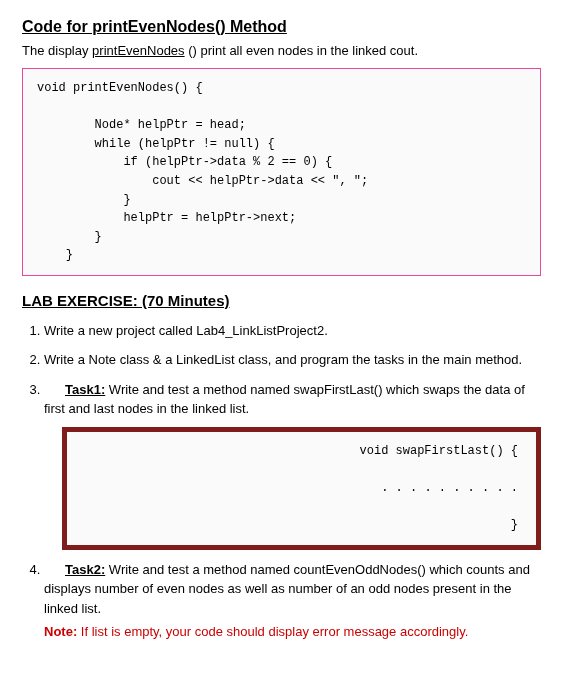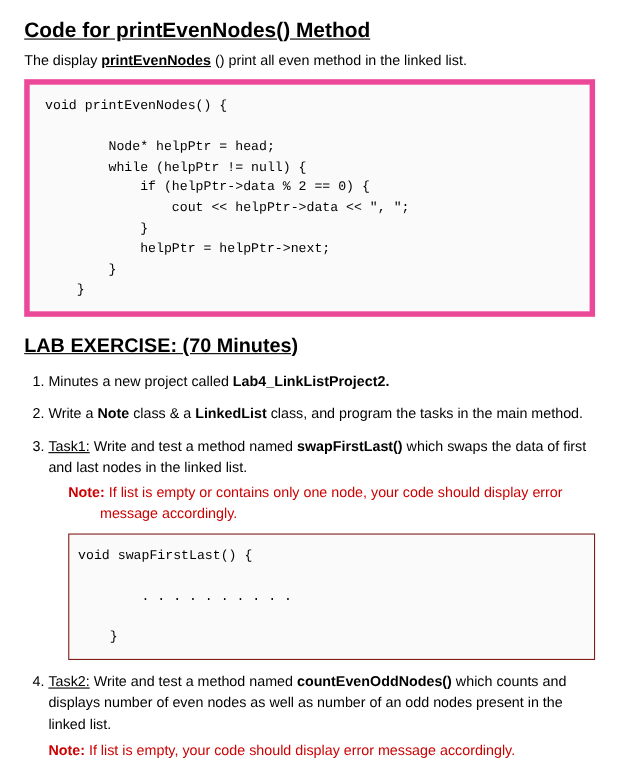--- a/index.html
+++ b/index.html
@@ -8,109 +8,107 @@
       font-size: 13px;
       background: #fff;
       color: #000;
       padding: 18px 22px;
       width: 563px;
       min-height: 700px;
     }
     .section-title {
       font-weight: bold;
       text-decoration: underline;
-      font-size: 19px;
+      font-size: 16px;
       margin-bottom: 7px;
     }
     .intro-text {
       font-size: 13px;
       margin-bottom: 10px;
     }
     .code-block {
-      border: 5px solid #ec4899;
+      border: 1px solid #ec4899;
       background: #fafafa;
       font-family: 'Courier New', Courier, monospace;
       font-size: 12px;
       padding: 10px 14px;
       margin-bottom: 14px;
       white-space: pre;
       line-height: 1.55;
     }
     .lab-title {
       font-weight: bold;
       text-decoration: underline;
-      font-size: 18px;
+      font-size: 15px;
       margin: 16px 0 12px 0;
     }
     ol {
       padding-left: 22px;
       margin-bottom: 0;
     }
     ol li {
       margin-bottom: 10px;
       font-size: 13px;
       line-height: 1.5;
     }
-    .bold { font-weight: bold; }
+    .bold { font-weight: normal; }
     .task-label {
       text-decoration: underline;
-      font-weight: normal;
+      font-weight: bold;
+      margin-left: 21px;
     }
     .code-block-small {
-      border: 1px solid #7f1d1d;
+      border: 5px solid #7f1d1d;
       background: #fafafa;
       font-family: 'Courier New', Courier, monospace;
       font-size: 12px;
-      padding: 10px 8px;
+      padding: 10px 18px;
       margin: 8px 0 8px 18px;
       white-space: pre;
       line-height: 1.55;
+      text-align: right;
     }
     .bold-red {
       color: #cc0000;
       font-weight: bold;
     }
   </style>
 </head>
 <body>
 
 <div class="section-title">Code for printEvenNodes() Method</div>
 
 <p class="intro-text">
-  <span>The display </span><span class="bold" style="text-decoration:underline;">printEvenNodes</span><span> () print all even method in the linked list.</span>
+  <span>The display </span><span class="bold" style="text-decoration:underline;">printEvenNodes</span><span> () print all even nodes in the linked cout.</span>
 </p>
 
 <div class="code-block">void printEvenNodes() {
 
         Node* helpPtr = head;
         while (helpPtr != null) {
             if (helpPtr-&gt;data % 2 == 0) {
                 cout &lt;&lt; helpPtr-&gt;data &lt;&lt; ", ";
             }
             helpPtr = helpPtr-&gt;next;
         }
     }</div>
 
 <div class="lab-title">LAB EXERCISE: (70 Minutes)</div>
 
 <ol>
   <li>
-    <span>Minutes a new project called </span><span class="bold">Lab4_LinkListProject2.</span>
+    <span>Write a new project called </span><span class="bold">Lab4_LinkListProject2.</span>
   </li>
 
   <li>
     <span>Write a </span><span class="bold">Note</span><span> class &amp; a </span><span class="bold">LinkedList</span><span> class, and program the tasks in the main method.</span>
   </li>
 
   <li>
     <span class="task-label">Task1:</span><span> Write and test a method named </span><span class="bold">swapFirstLast()</span><span> which swaps the data of first and last nodes in the linked list.</span>
-    <div style="margin-left:18px; margin-top:3px; color:#cc0000;">
-      <span class="bold-red">Note:</span><span style="white-space:pre-wrap;"> If list is empty or contains only one node, your code should display error
-        message accordingly.</span>
-    </div>
     <div class="code-block-small">void swapFirstLast() {
 
         . . . . . . . . . .
 
     }</div>
   </li>
 
   <li>
     <span class="task-label">Task2:</span><span> Write and test a method named </span><span class="bold">countEvenOddNodes()</span><span> which counts and displays number of even nodes as well as number of an odd nodes present in the linked list.</span>
     <div style="margin-top:4px; color:#cc0000; font-weight:bold;">

